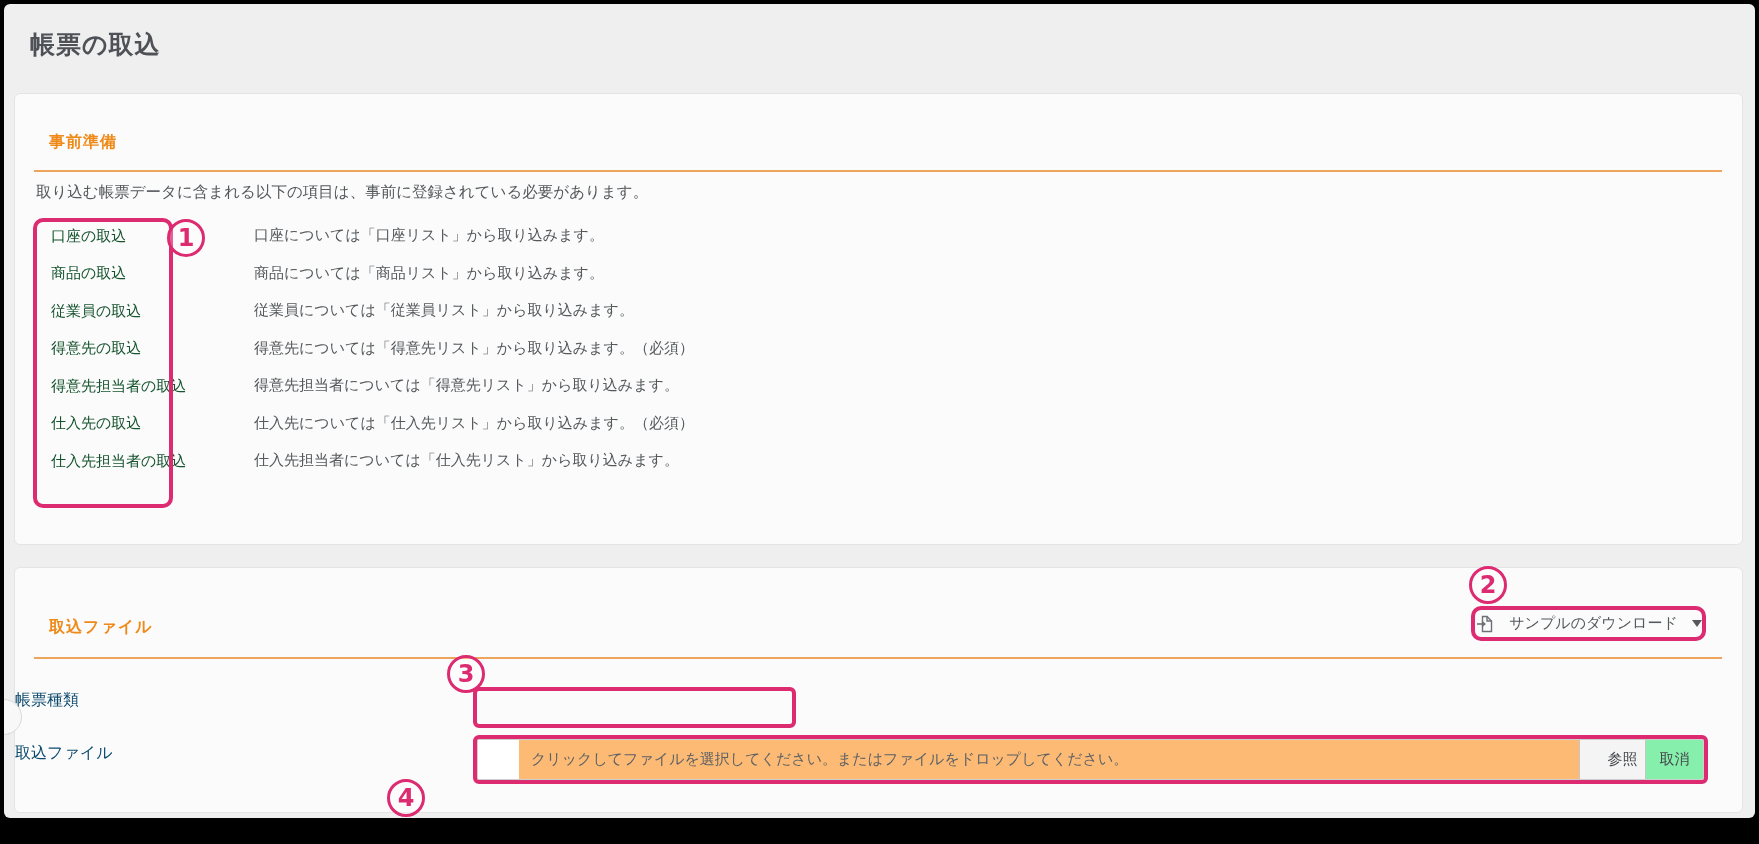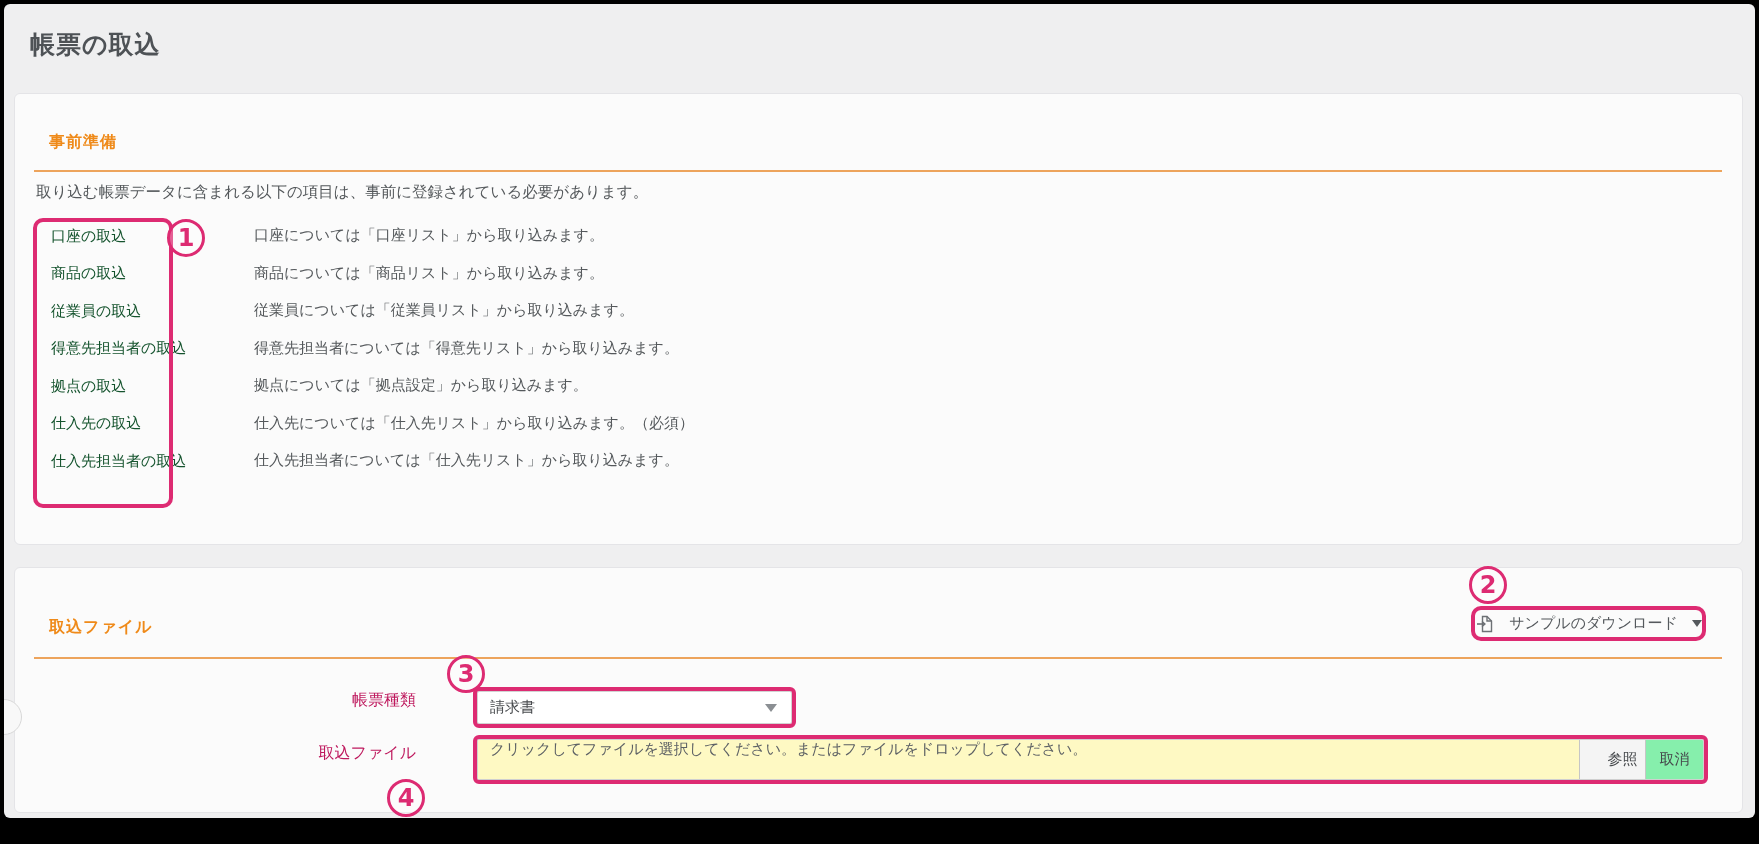--- a/index.html
+++ b/index.html
@@ -63,22 +63,22 @@
     display:flex;align-items:center;justify-content:center;gap:14px;
     background:transparent;border:none;cursor:pointer;white-space:nowrap;
   }
   .rect-sample{left:1456px;top:38px;width:235px;height:35px;}
   .sample-label{font-size:15px;color:#55595d;}
   .caret-down{
     width:0;height:0;border-left:5px solid transparent;border-right:5px solid transparent;
     border-top:7px solid #55595d;display:inline-block;
   }
   .field-label{
-    position:absolute;left:0;width:401px;text-align:right;
-    font-size:16px;color:#be185d;white-space:nowrap;
+    position:absolute;left:0;width:401px;text-align:left;
+    font-size:16px;color:#0c4a6e;white-space:nowrap;
   }
   .label-doc-type{top:122px;}
   .label-import-file{top:175px;}
   .select-box{
     position:absolute;left:462px;top:123px;width:315px;height:33px;
     background:#fff;border:1px solid #d2d2d2;border-radius:2px;box-sizing:border-box;
     display:flex;align-items:center;cursor:pointer;
   }
   .rect-select{left:458px;top:119px;width:323px;height:41px;border-radius:6px;}
   .select-value{font-size:15px;color:#46494c;padding-left:12px;flex:1;white-space:nowrap;}
@@ -86,22 +86,22 @@
     width:0;height:0;border-left:6px solid transparent;border-right:6px solid transparent;
     border-top:8px solid #8b8f93;margin-right:14px;
   }
   .file-group{
     position:absolute;left:462px;top:171px;width:1227px;height:41px;
     display:flex;box-sizing:border-box;border:1px solid #cfcfcf;border-radius:2px;
     background:#fff;overflow:hidden;
   }
   .rect-file{left:458px;top:167px;width:1235px;height:49px;border-radius:6px;}
   .file-input{
-    flex:1;display:flex;align-items:flex-start;padding-left:12px;cursor:pointer;
-    background:#fef9c3;min-width:0;
+    flex:1;display:flex;align-items:center;padding-left:12px;cursor:pointer;
+    background:#fdba74;min-width:0;margin-left:41px;
   }
   .file-placeholder{font-size:15px;color:#5d6165;white-space:nowrap;overflow:hidden;}
   .file-btn{
     width:66px;flex-shrink:0;display:flex;align-items:center;justify-content:center;
     font-size:15px;color:#46494c;border:none;border-left:1px solid #c6c6c6;cursor:pointer;
   }
   .btn-browse{background:#f4f4f4;padding-left:26px;}
   .btn-clear{background:#86efac;width:58px;}
   .drawer-handle{
     position:absolute;left:-18px;top:695px;width:36px;height:36px;border-radius:50%;
@@ -129,26 +129,26 @@
       </div>
       <div class="prep-row">
         <div class="prep-link-cell"><a class="prep-link">商品の取込</a></div>
         <div class="prep-desc">商品については「商品リスト」から取り込みます。</div>
       </div>
       <div class="prep-row">
         <div class="prep-link-cell"><a class="prep-link">従業員の取込</a></div>
         <div class="prep-desc">従業員については「従業員リスト」から取り込みます。</div>
       </div>
       <div class="prep-row">
+        <div class="prep-link-cell"><a class="prep-link">得意先の取込</a></div>
+        <div class="prep-desc">得意先については「得意先リスト」から取り込みます。（必須）</div>
+      </div>
+      <div class="prep-row">
         <div class="prep-link-cell"><a class="prep-link">得意先担当者の取込</a></div>
         <div class="prep-desc">得意先担当者については「得意先リスト」から取り込みます。</div>
-      </div>
-      <div class="prep-row">
-        <div class="prep-link-cell"><a class="prep-link">拠点の取込</a></div>
-        <div class="prep-desc">拠点については「拠点設定」から取り込みます。</div>
       </div>
       <div class="prep-row">
         <div class="prep-link-cell"><a class="prep-link">仕入先の取込</a></div>
         <div class="prep-desc">仕入先については「仕入先リスト」から取り込みます。（必須）</div>
       </div>
       <div class="prep-row">
         <div class="prep-link-cell"><a class="prep-link">仕入先担当者の取込</a></div>
         <div class="prep-desc">仕入先担当者については「仕入先リスト」から取り込みます。</div>
       </div>
     </div>
@@ -169,24 +169,20 @@
       </svg>
       <span class="sample-label">サンプルのダウンロード</span>
       <span class="caret-down"></span>
     </button>
     <div class="annot-rect rect-sample"></div>
     <div class="annot-circle circ-2">2</div>
 
     <div class="orange-rule" style="left:19px;top:89px;width:1688px;"></div>
 
     <div class="field-label label-doc-type">帳票種類</div>
-    <div class="select-box">
-      <span class="select-value">請求書</span>
-      <span class="select-caret"></span>
-    </div>
     <div class="annot-rect rect-select"></div>
     <div class="annot-circle circ-3">3</div>
 
     <div class="field-label label-import-file">取込ファイル</div>
     <div class="file-group">
       <div class="file-input">
         <span class="file-placeholder">クリックしてファイルを選択してください。またはファイルをドロップしてください。</span>
       </div>
       <button class="file-btn btn-browse">参照</button>
       <button class="file-btn btn-clear">取消</button>

